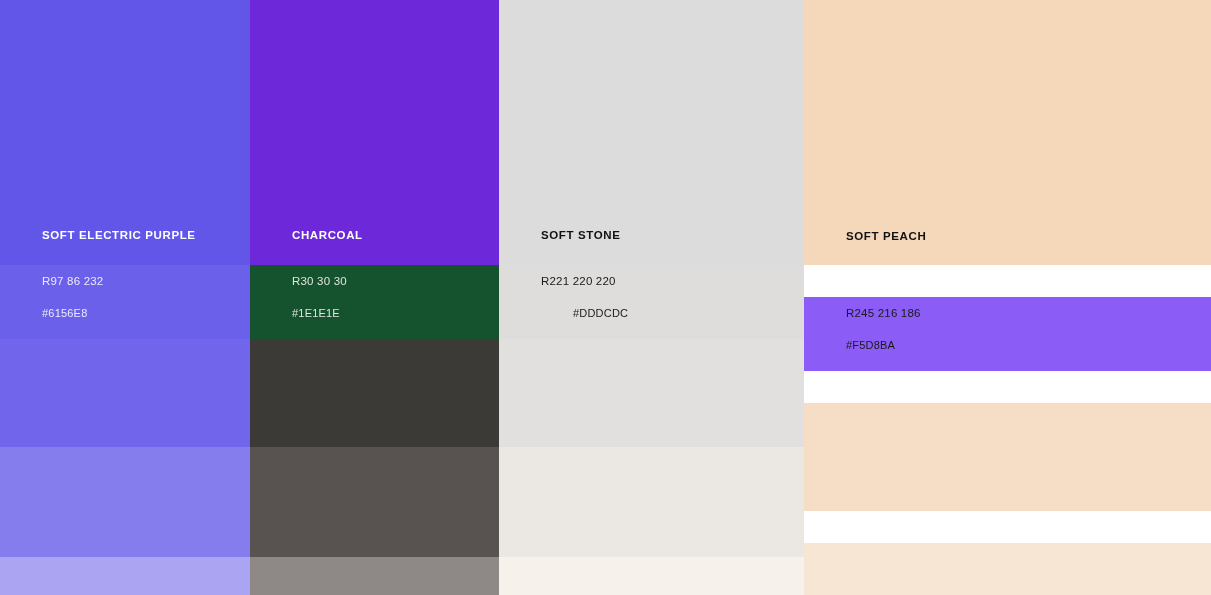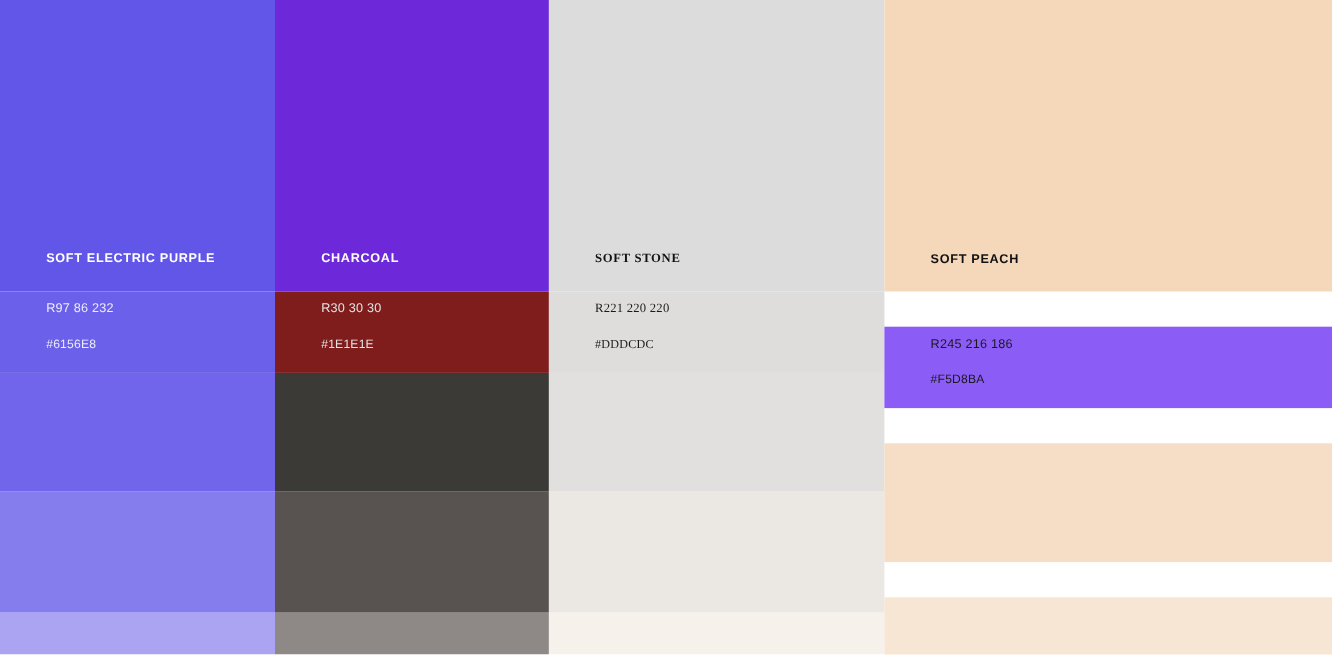--- a/index.html
+++ b/index.html
@@ -96,36 +96,36 @@
     </div>
     <div class="tint-band tint-1" style="background: rgb(113, 102, 235);"></div>
     <div class="tint-band tint-2" style="background: rgb(133, 124, 238);"></div>
     <div class="tint-band tint-3" style="background: rgb(171, 164, 242);"></div>
   </div>
 
   <div class="swatch-column" style="flex: 0 0 249px; width: 249px;">
     <div class="base-block" style="background: #6d28d9;">
       <div class="swatch-name" style="color: rgb(255, 255, 255);">CHARCOAL</div>
     </div>
-    <div class="info-band" style="background: #7f1d1d;">
+    <div class="info-band" style="background: #14532d;">
       <div class="info-rgb" style="color: rgb(228, 227, 226);">R30 30 30</div>
       <div class="info-hex" style="color: rgb(228, 227, 226);">#1E1E1E</div>
     </div>
     <div class="tint-band tint-1" style="background: rgb(60, 58, 55);"></div>
     <div class="tint-band tint-2" style="background: rgb(88, 83, 80);"></div>
     <div class="tint-band tint-3" style="background: rgb(142, 137, 134);"></div>
   </div>
 
-  <div class="swatch-column" style="flex: 0 0 305px; width: 305px; font-family: Liberation Serif, serif;">
+  <div class="swatch-column" style="flex: 0 0 305px; width: 305px;">
     <div class="base-block" style="background: rgb(221, 220, 220);">
       <div class="swatch-name" style="color: rgb(17, 17, 17);">SOFT STONE</div>
     </div>
     <div class="info-band" style="background: rgb(223, 221, 220); text-align: right;">
       <div class="info-rgb" style="color: rgb(26, 26, 26);">R221 220 220</div>
-      <div class="info-hex" style="color: rgb(26, 26, 26);">#DDDCDC</div>
+      <div class="info-hex" style="color: rgb(26, 26, 26); margin-left: 32px;">#DDDCDC</div>
     </div>
     <div class="tint-band tint-1" style="background: rgb(226, 224, 222);"></div>
     <div class="tint-band tint-2" style="background: rgb(235, 231, 227);"></div>
     <div class="tint-band tint-3" style="background: rgb(247, 241, 236);"></div>
   </div>
 
   <div class="swatch-column" style="flex: 0 0 407px; width: 407px; gap: 32px;">
     <div class="base-block" style="background: rgb(245, 216, 186);">
       <div class="swatch-name nudge-down" style="color: rgb(17, 17, 17);">SOFT PEACH</div>
     </div>

